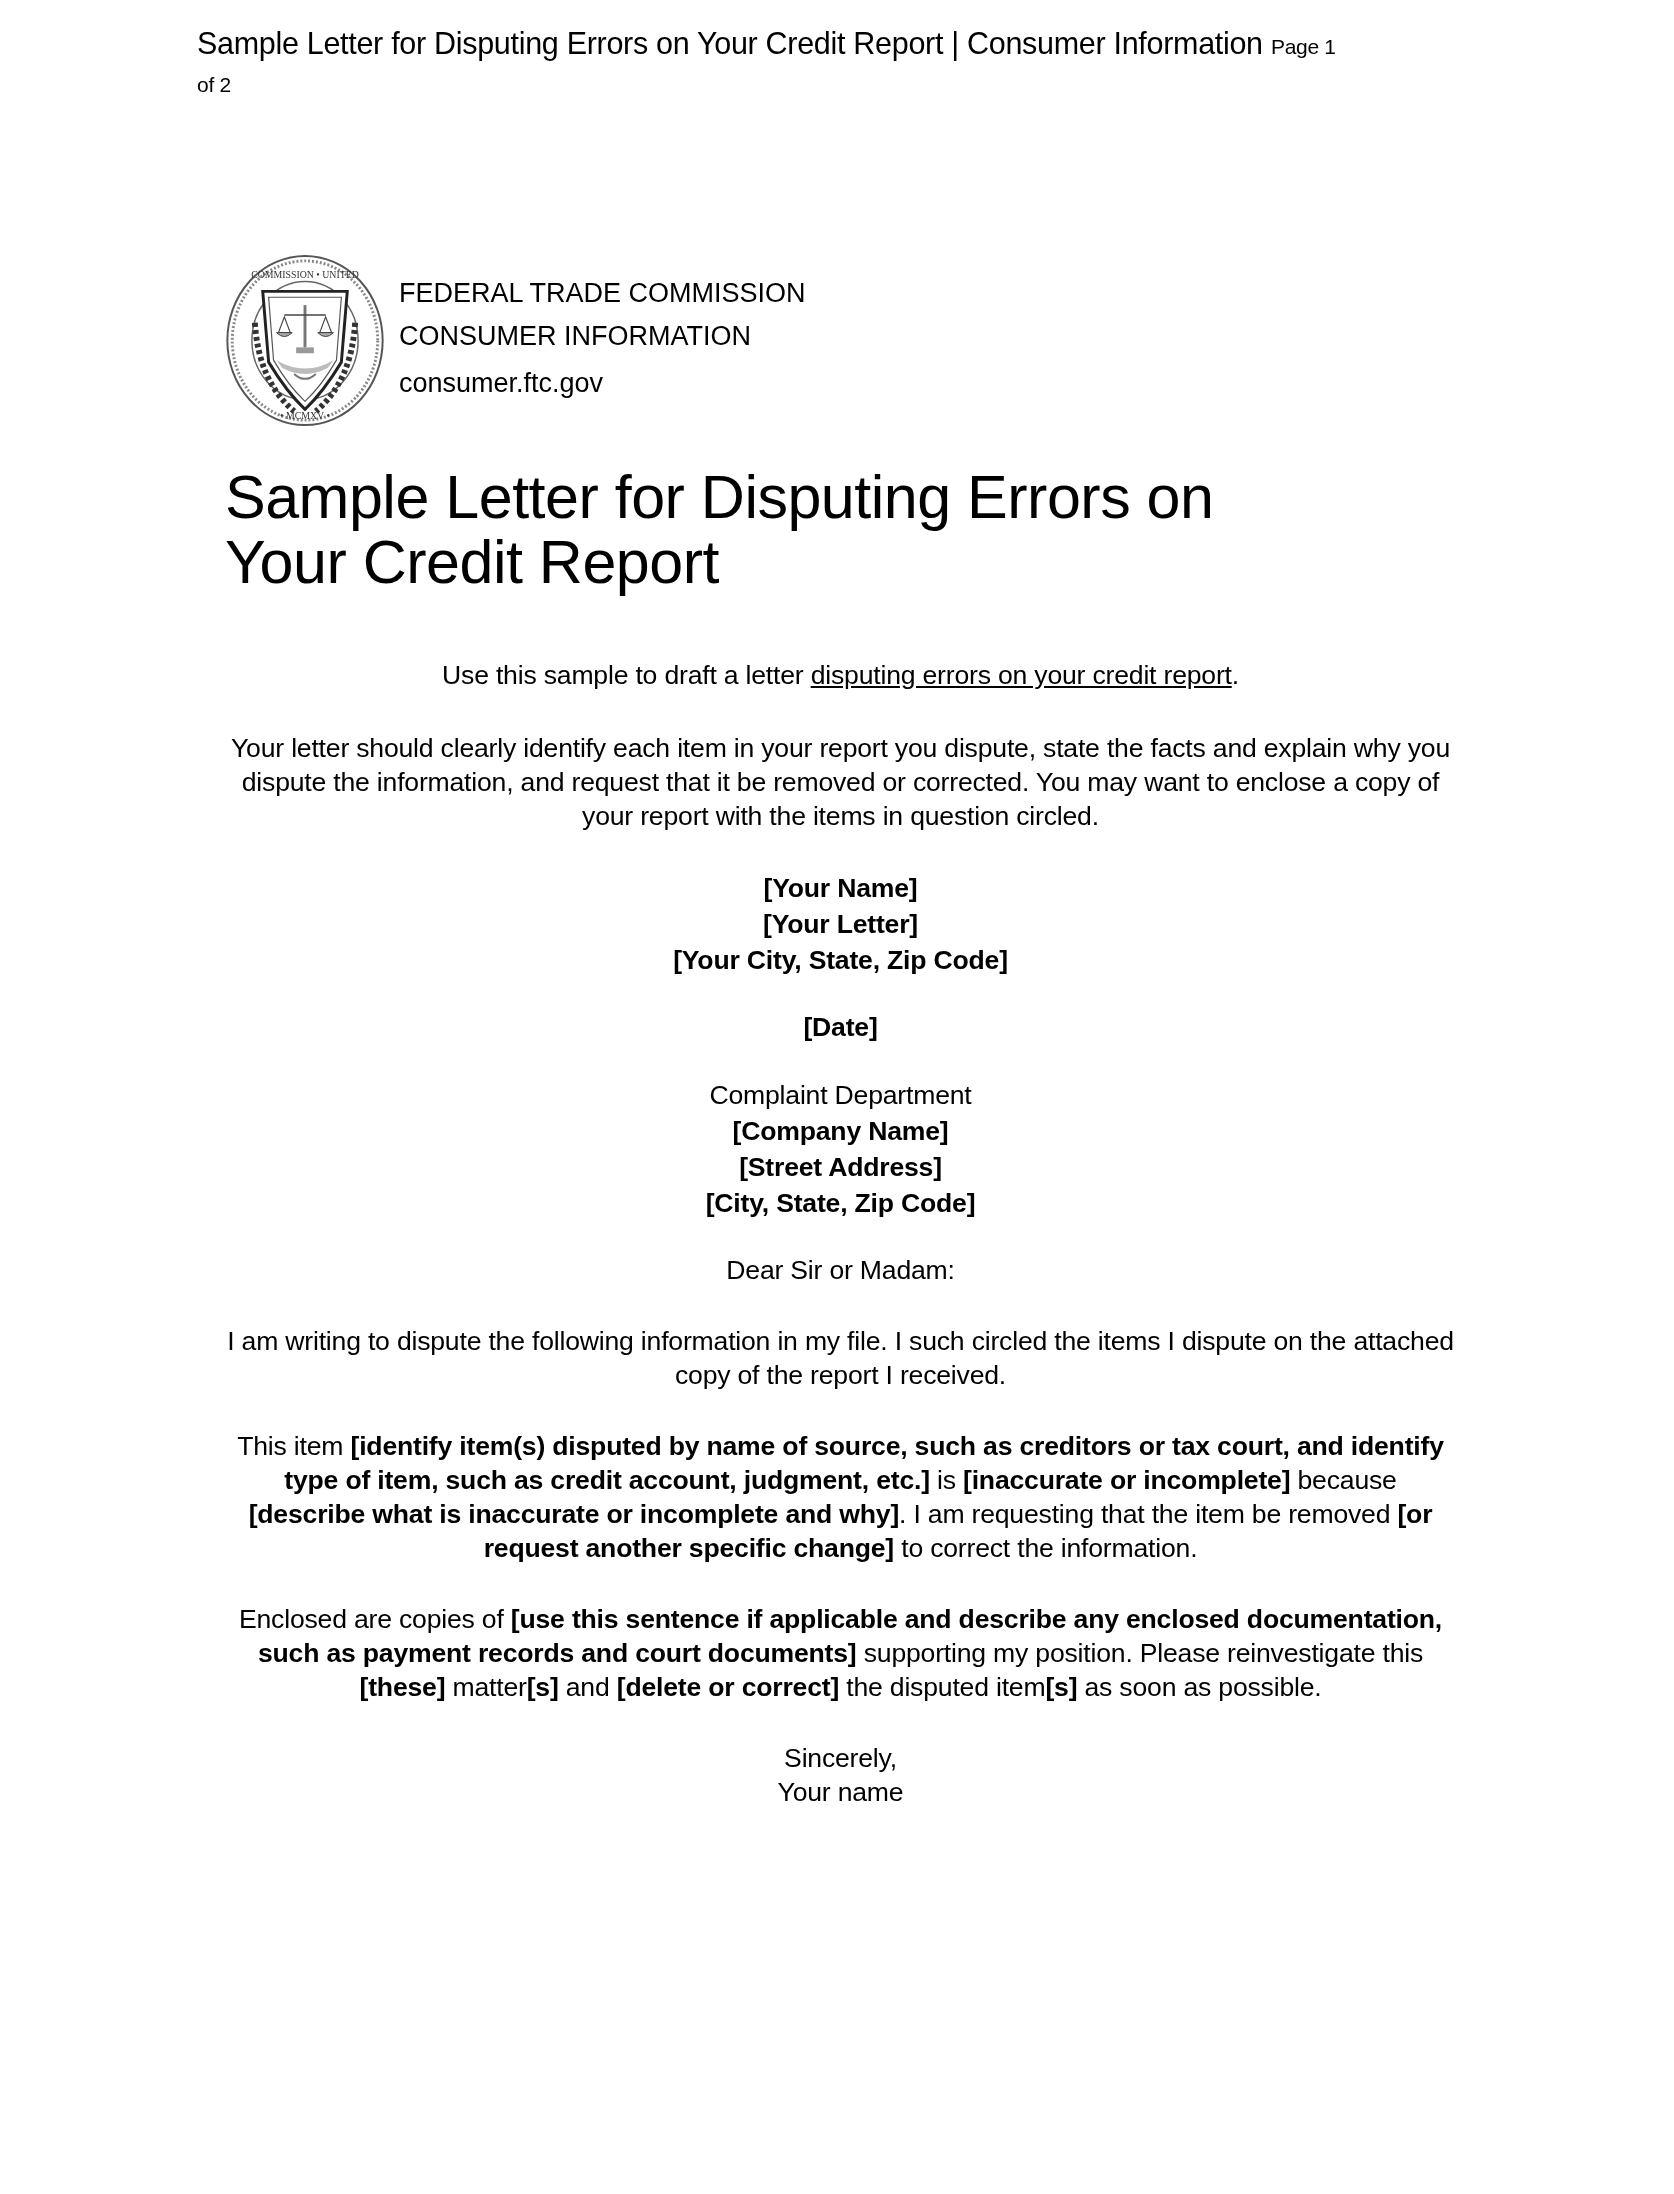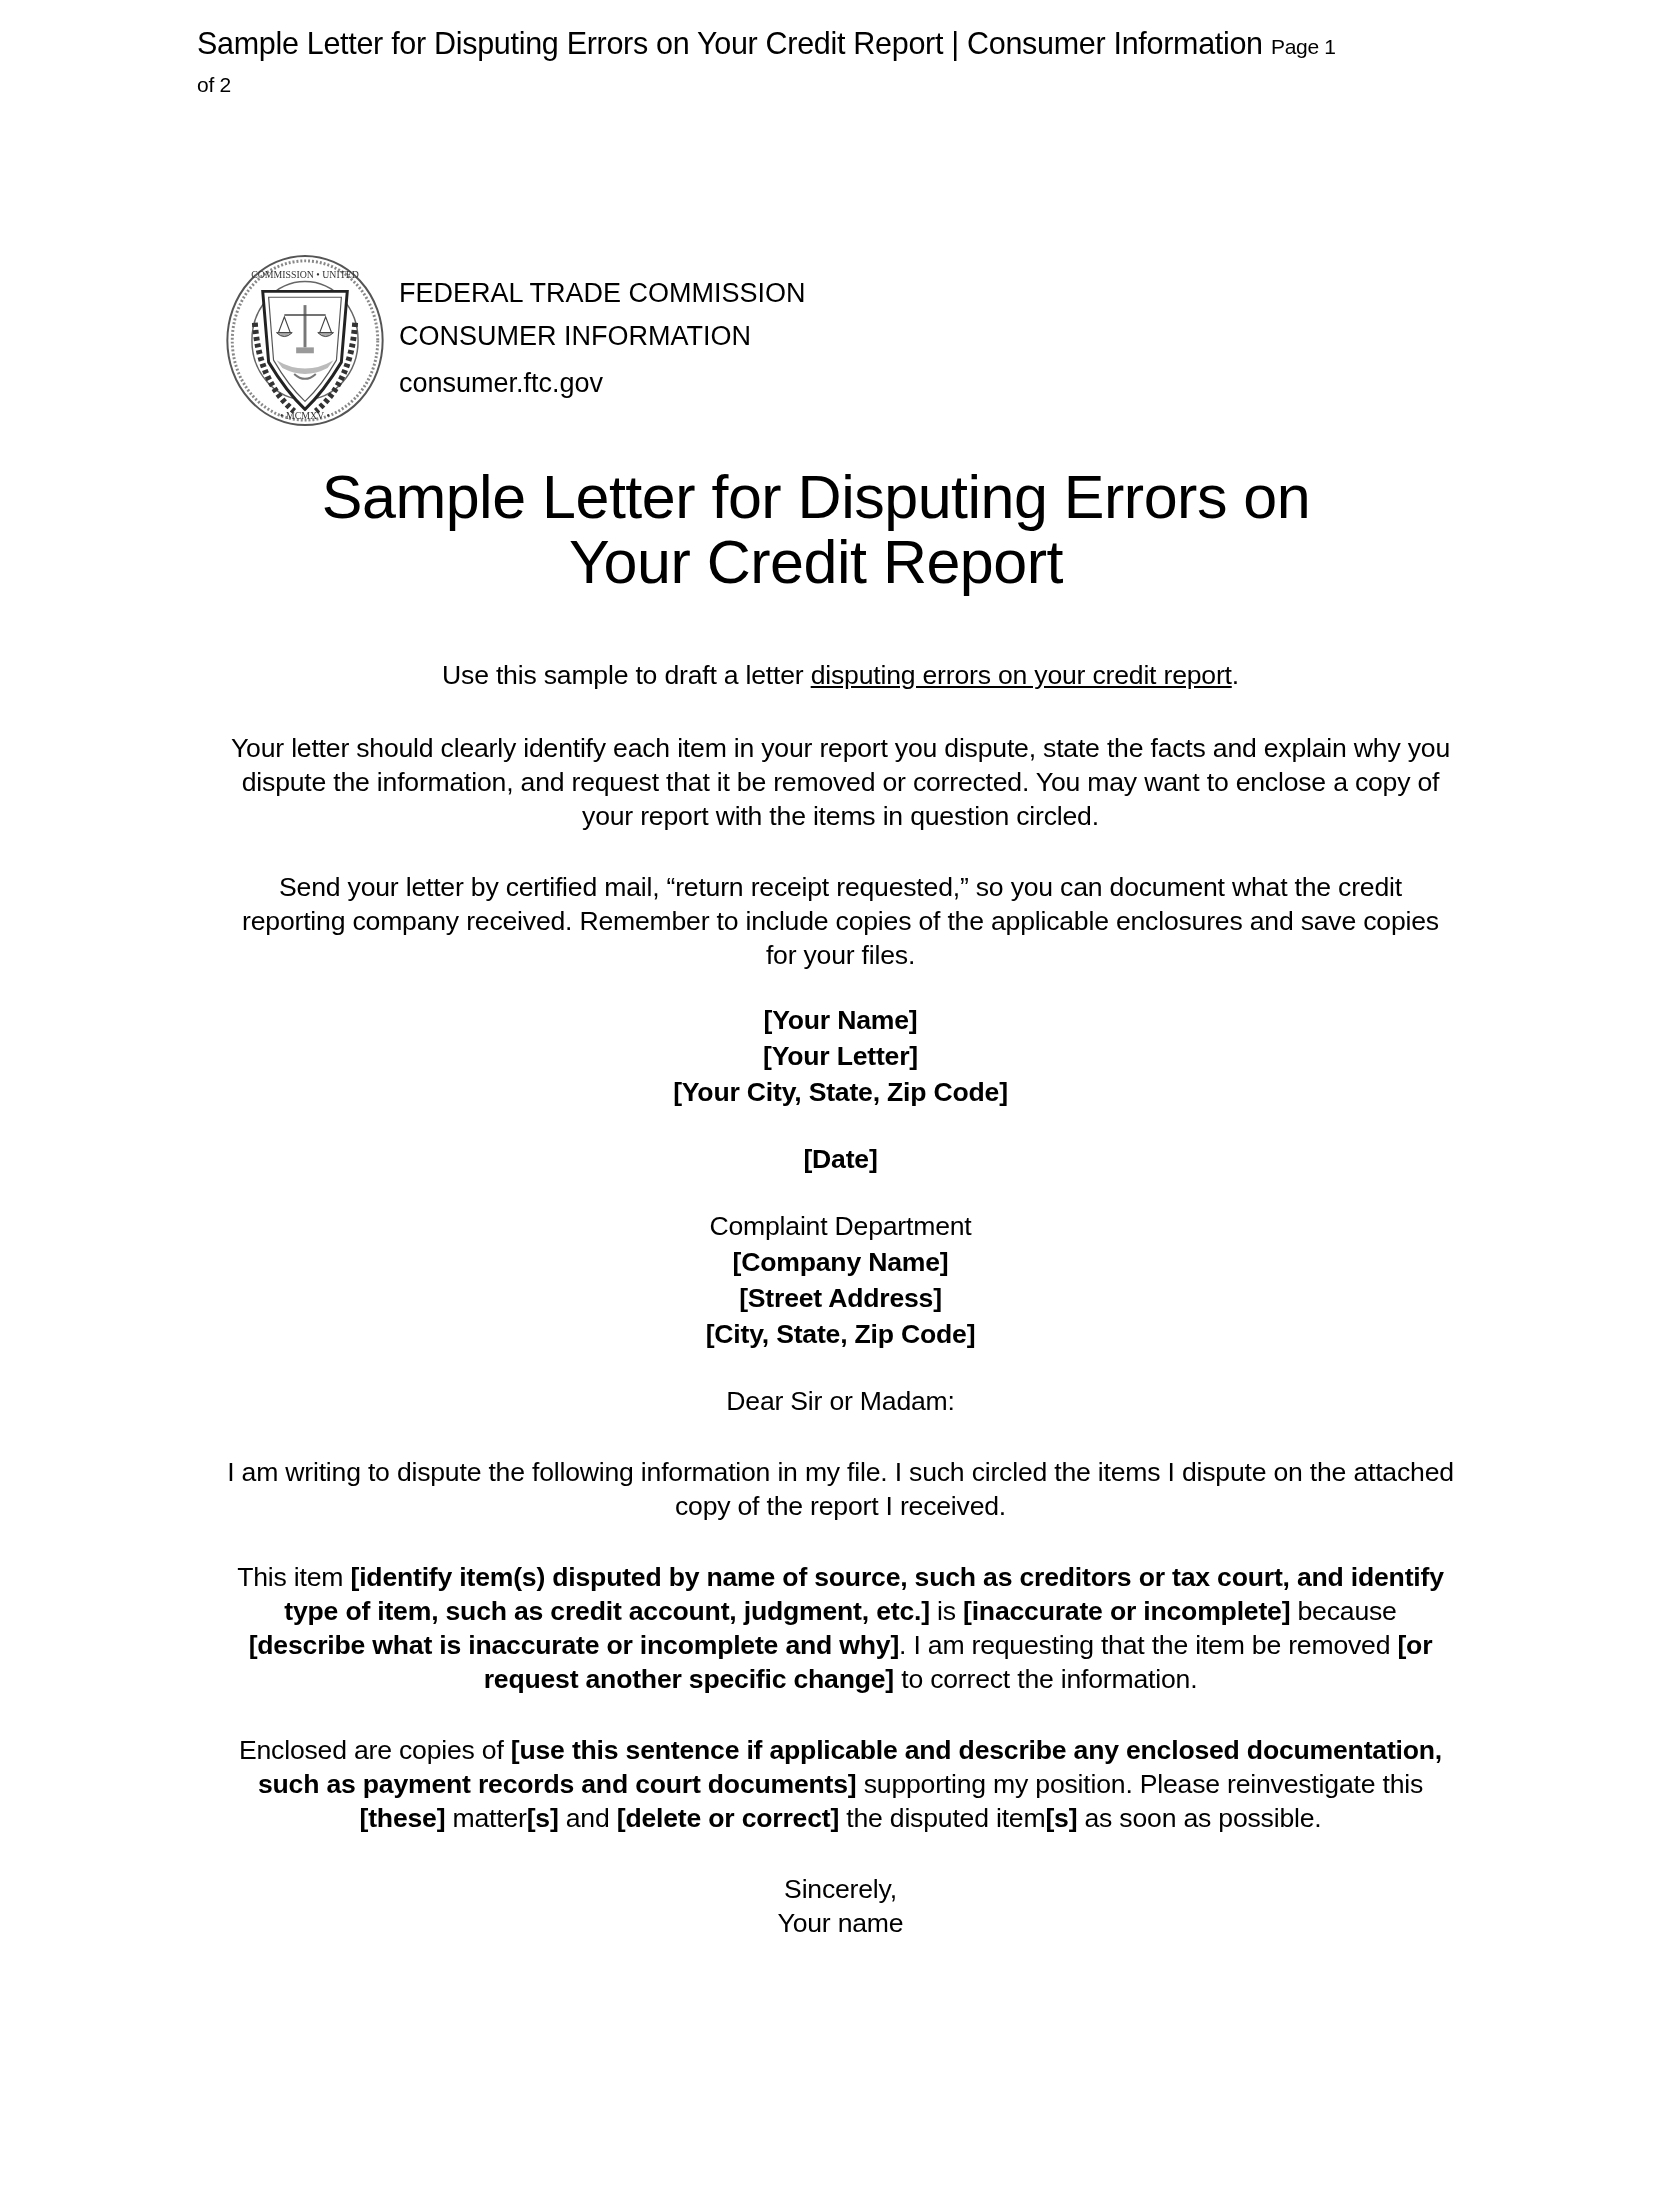--- a/index.html
+++ b/index.html
@@ -17,21 +17,20 @@
   }
   .agency {
     position: absolute; left: 399px; top: 272px; font-size: 27px; line-height: 43px;
   }
   .agency div { height: 43px; }
   .agency .url { margin-top: 3.9px; }
   .title {
     position: absolute; left: 225px; top: 465px; width: 1182px;
     font-size: 61px; line-height: 65px; font-weight: normal; margin: 0;
     letter-spacing: -0.5px;
-    text-align: center;
   }
   .content {
     position: absolute; left: 225px; top: 658px; width: 1231px;
     font-size: 26.6px; line-height: 34px; letter-spacing: -0.2px; text-align: center;
   }
   .content p { margin: 0 0 37px 0; }
   .content a { color: #000; text-decoration: underline; }
   .content b { font-weight: bold; }
   .block { margin: 0 0 37px 0; }
   .block div { height: 36px; line-height: 36px; }
@@ -76,21 +75,20 @@
 <h1 class="title">
   <span>Sample Letter for Disputing Errors on</span><br>
   <span>Your Credit Report</span>
 </h1>
 
 <div class="content">
   <p class="p-intro">
     <span>Use this sample to draft a letter </span><a href="#">disputing errors on your credit report</a><span>.</span>
   </p>
   <p>Your letter should clearly identify each item in your report you dispute, state the facts and explain why you dispute the information, and request that it be removed or corrected. You may want to enclose a copy of your report with the items in question circled.</p>
-  <p style="margin-bottom:29.6px">Send your letter by certified mail, “return receipt requested,” so you can document what the credit reporting company received. Remember to include copies of the applicable enclosures and save copies for your files.</p>
 
   <div class="block" style="margin-bottom:31px">
     <div><b>[Your Name]</b></div>
     <div><b>[Your Letter]</b></div>
     <div><b>[Your City, State, Zip Code]</b></div>
   </div>
 
   <div class="block" style="margin-bottom:31.5px">
     <div><b>[Date]</b></div>
   </div>

